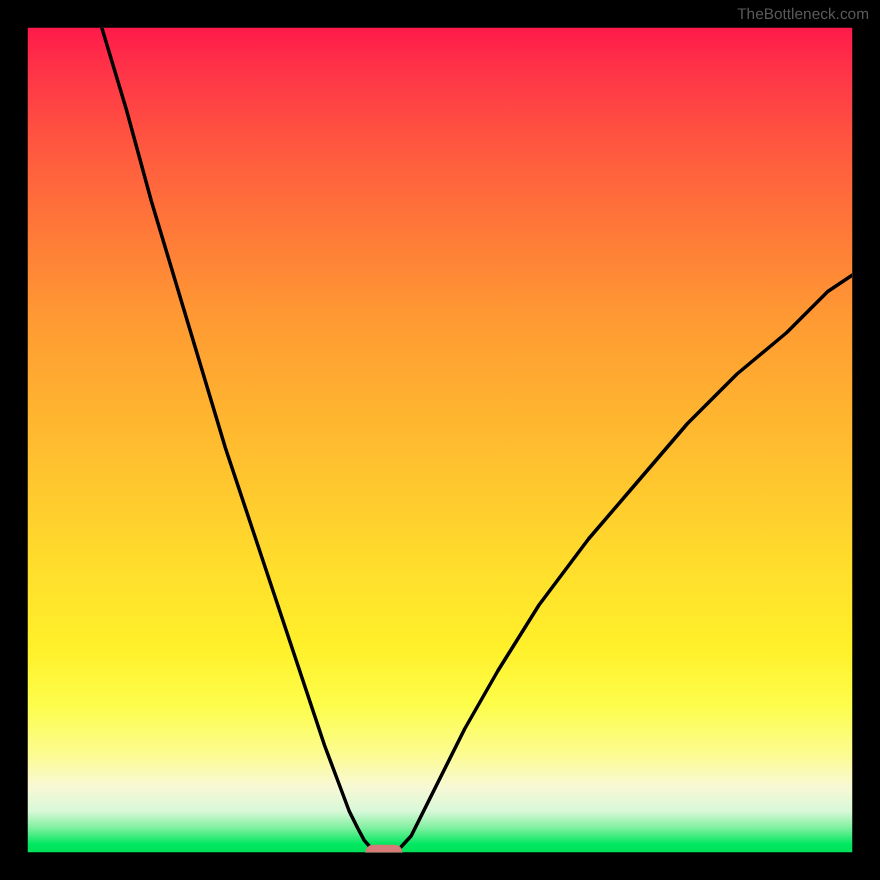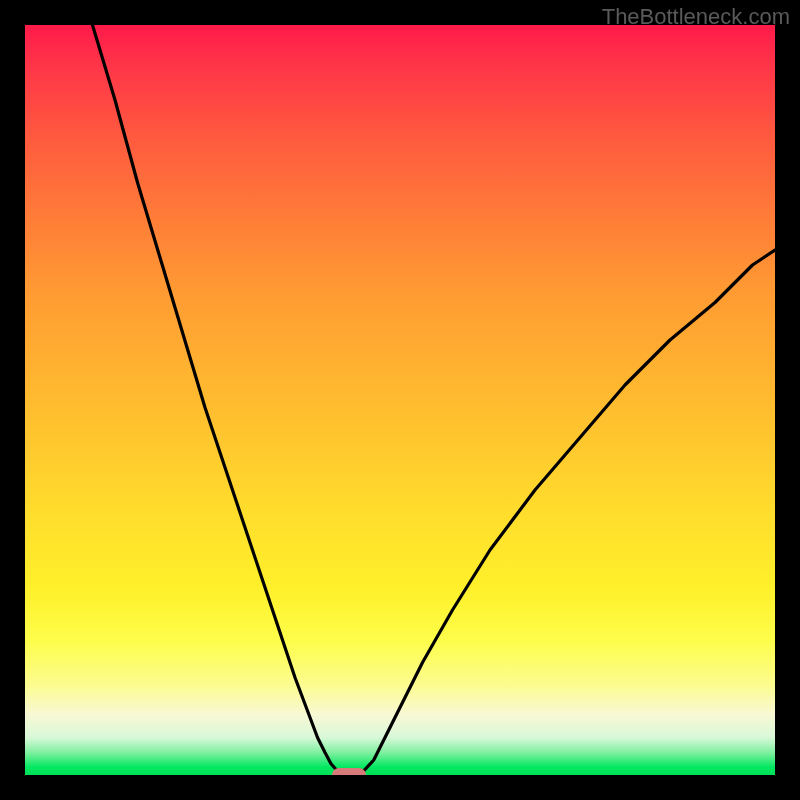--- a/index.html
+++ b/index.html
@@ -9,21 +9,21 @@
     height: 800px;
     background: #000;
     position: relative;
     font-family: Arial, sans-serif;
   }
   .attribution {
     position: absolute;
     top: 4px;
     right: 10px;
     color: #5a5a5a;
-    font-size: 22px;
+    font-size: 14px;
     font-weight: normal;
     z-index: 10;
   }
   .plot-area {
     position: absolute;
     left: 25px;
     top: 25px;
     width: 750px;
     height: 750px;
     overflow: hidden;

